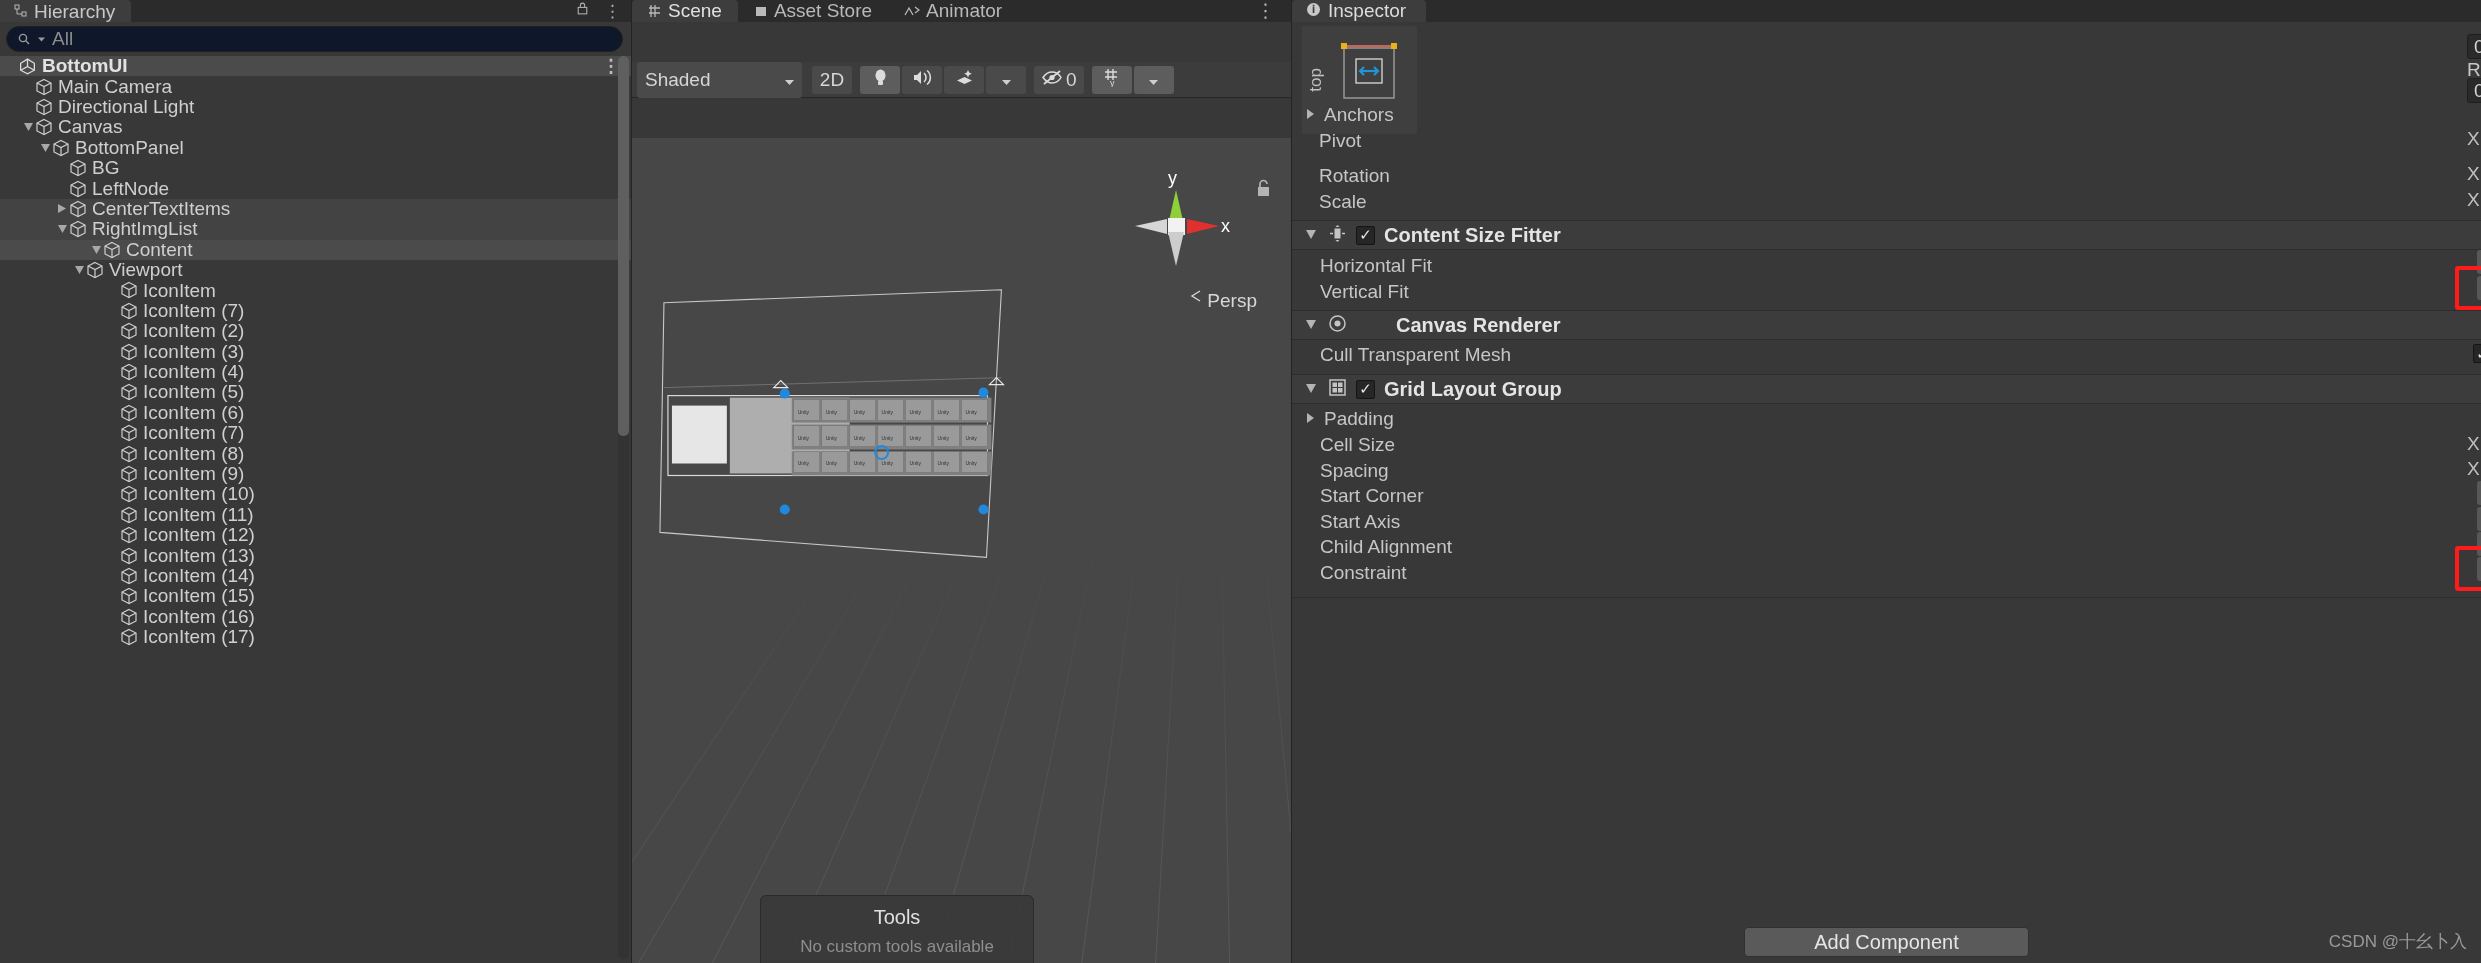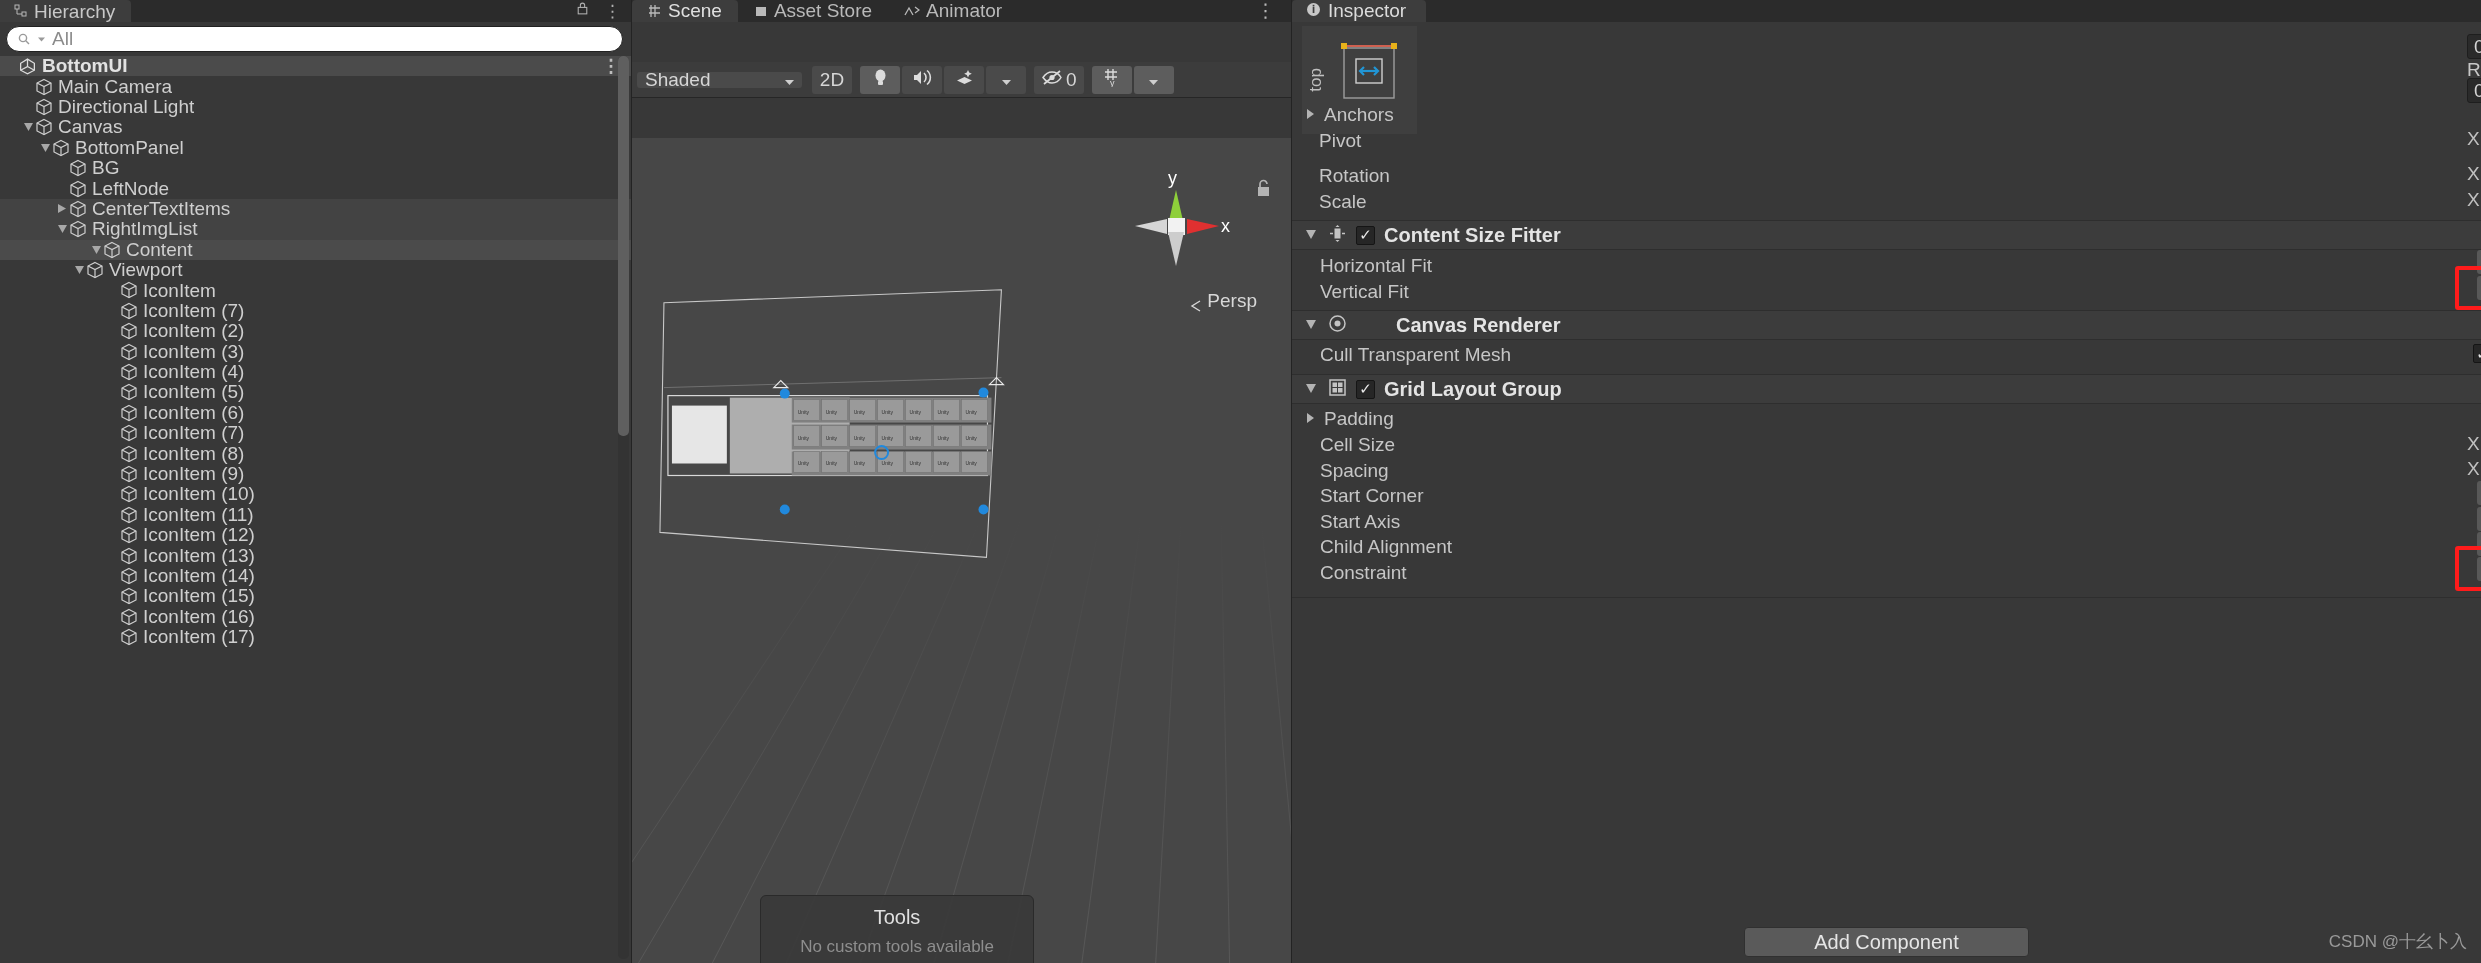--- a/index.html
+++ b/index.html
@@ -15,21 +15,21 @@
   
   .hierarchy { position: relative; width: 632px; height: 963px; background: #383838;
     border-right: 1px solid #232323; display: flex; flex-direction: column; }
   .hier-tabbar { height: 22px; background: #2b2b2b; position: relative; }
   .hier-tab { position: absolute; left: 0; top: 0; height: 22px; padding: 2px 16px 0 14px;
     background: #3d3d3d; color: #c8c8c8; font-size: 19px; line-height: 22px;
     border-top-right-radius: 4px; display: flex; align-items: center; gap: 6px; }
   .hier-tab-icons { position: absolute; right: 10px; top: 0; height: 22px; display: flex;
     align-items: center; gap: 14px; color: #b0b0b0; font-size: 17px; }
   .hier-search-row { height: 34px; background: #383838; padding: 4px 8px 4px 6px; display: flex; align-items: center; }
-  .hier-search { flex: 1; height: 26px; background: #ffffff; border: 1px solid #212121;
+  .hier-search { flex: 1; height: 26px; background: #0f172a; border: 1px solid #212121;
     border-radius: 13px; display: flex; align-items: center; padding: 0 10px; gap: 7px; }
   .sicon { display: inline-flex; align-items: center; color: #9a9a9a; }
   .hier-search-text { color: #8b8b8b; font-size: 19px; }
   .hier-list { flex: 1; overflow: hidden; position: relative; }
   .hrow { height: 20.4px; display: flex; align-items: center; font-size: 19px;
     color: #cfcfcf; white-space: nowrap; position: relative; }
   .hrow.sel-strong { background: #4b4b4b; }
   .hrow.sel-soft { background: #434343; }
   .hrow.bold { font-weight: bold; color: #e2e2e2; }
   .tw { width: 14px; display: inline-flex; justify-content: center; align-items: center;
@@ -46,34 +46,34 @@
 
   
   .scene { position: relative; width: 660px; height: 963px; background: #383838;
     border-right: 1px solid #232323; display: flex; flex-direction: column; gap: 40px; }
   .scene-tabbar { height: 22px; background: #2b2b2b; display: flex; align-items: flex-end; }
   .stab { height: 22px; padding: 0 16px; font-size: 19px; line-height: 22px; color: #b9b9b9;
     display: flex; align-items: center; gap: 6px; }
   .stab.active { background: #3d3d3d; color: #e0e0e0; border-top-left-radius: 4px; border-top-right-radius: 4px; }
   .scene-toolbar { height: 36px; background: #3c3c3c; display: flex; align-items: center;
     border-bottom: 1px solid #262626; padding: 0 2px; gap: 0; }
-  .tb-dd { height: 16px; min-width: 165px; background: #4a4a4a; border-radius: 3px; margin: 0 3px;
+  .tb-dd { height: 36px; min-width: 165px; background: #4a4a4a; border-radius: 3px; margin: 0 3px;
     display: flex; align-items: center; justify-content: space-between; padding: 0 8px;
     font-size: 19px; color: #d6d6d6; }
   .tb-btn { height: 28px; min-width: 40px; background: #4a4a4a; border-radius: 3px; margin: 0 1px;
     display: flex; align-items: center; justify-content: center; gap: 3px;
     font-size: 19px; color: #d6d6d6; padding: 0 7px; }
   .tb-btn.on { background: #5d5d5d; }
   .tb-sep { width: 6px; }
   .scene-view { flex: 1; position: relative; background: #474747; overflow: hidden; }
   .grid-svg { position: absolute; inset: 0; }
   .gizmo { position: absolute; right: 60px; top: 30px; width: 110px; height: 110px; }
   .gizmo-lock { position: absolute; right: 18px; top: 40px; width: 18px; height: 22px; }
   .persp-label { position: absolute; right: 34px; top: 152px; font-size: 19px; color: #d8d8d8;
-    display: flex; align-items: flex-end; gap: 5px; }
+    display: flex; align-items: flex-start; gap: 5px; }
   .tools-panel { position: absolute; left: 128px; bottom: -12px; width: 274px; height: 80px;
     background: #3a3a3aee; border: 1px solid #2a2a2a; border-radius: 6px;
     display: flex; flex-direction: column; align-items: center; padding-top: 10px; gap: 8px; }
   .tools-title { font-size: 20px; color: #e0e0e0; }
   .tools-sub { font-size: 17px; color: #8e8e8e; }
 
   
   .inspector { position: relative; flex: 1; height: 963px; background: #383838;
     display: flex; flex-direction: column; }
   .insp-tabbar { height: 22px; background: #2b2b2b; display: flex; align-items: flex-end; }

